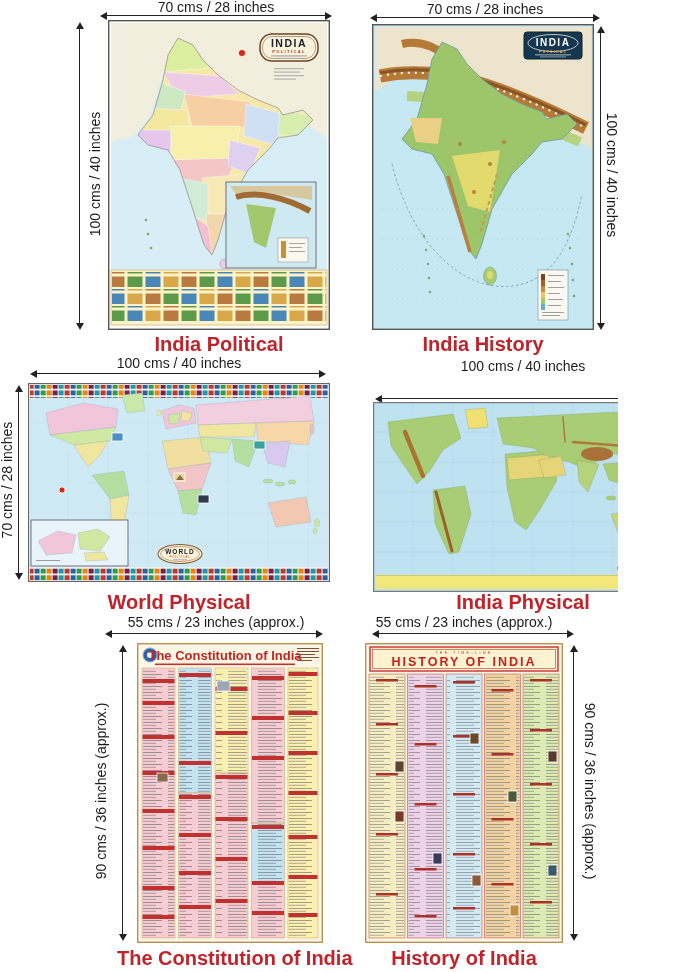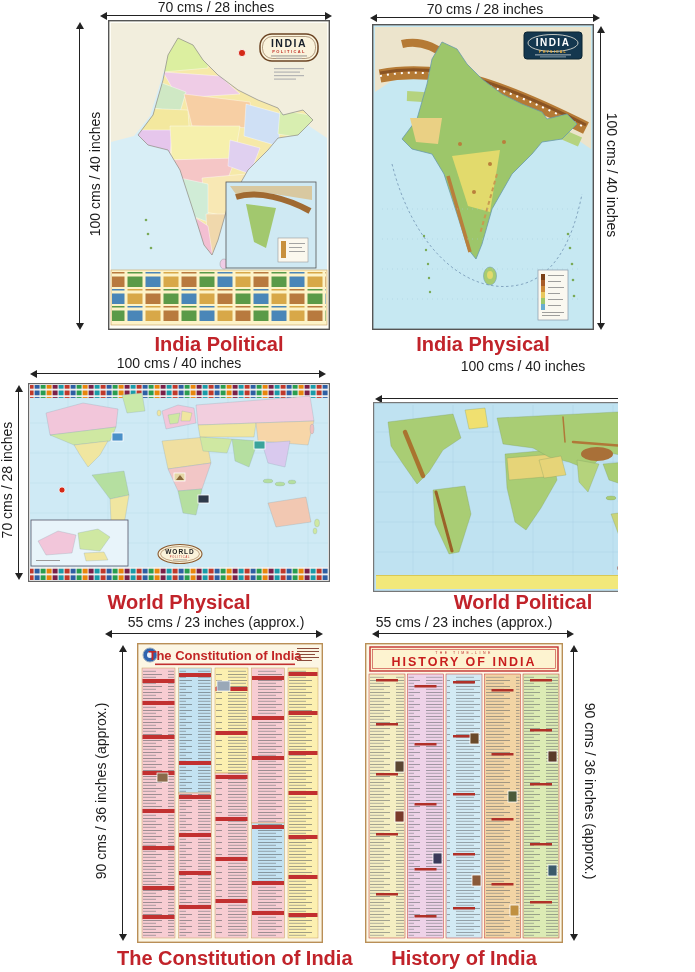--- a/index.html
+++ b/index.html
@@ -201,21 +201,21 @@
             <rect x="176" y="257" width="13" height="0.8"></rect>
           <rect x="176" y="263" width="16" height="0.8"></rect>
             <rect x="176" y="269" width="12" height="0.8"></rect>
           <rect x="176" y="275" width="15" height="0.8"></rect>
             <rect x="176" y="281" width="13" height="0.8"></rect>
           <rect x="170" y="288" width="22" height="0.8"></rect>
             <rect x="170" y="291" width="18" height="0.8"></rect>
         </g>
       </g>
     </svg>
-    <div class="caption" style="left:372px;top:332px;width:222px">India Physical</div>
+    <div class="caption" style="left:372px;top:332px;width:222px">India History</div>
   </section>
 
   <section>
     <div class="dim" style="left:28px;top:356px;width:302px">100 cms / 40 inches</div>
     <div class="harrow" style="left:30px;top:369px;width:296px">
       <span class="ah a1"></span>
         <span class="ln"></span>
         <span class="ah a2"></span>
     </div>
     <div class="varrow" style="left:14px;top:385px;height:195px">
@@ -368,21 +368,21 @@
       <ellipse cx="224" cy="52" rx="16" ry="7" fill="#a97038"></ellipse>
       <rect x="3" y="173" width="294" height="1.5" fill="#d8c855"></rect>
       <rect x="3" y="174" width="294" height="13" fill="#f2e87a"></rect>
       <g>
         <ellipse cx="265" cy="166" rx="20" ry="9" fill="#fefcf2" stroke="#a03828" stroke-width="1.1"></ellipse>
         <ellipse cx="265" cy="166" rx="17.5" ry="7" fill="none" stroke="#a03828" stroke-width="0.5"></ellipse>
         <text x="265" y="165.5" text-anchor="middle" font-size="6" font-weight="bold" fill="#222" letter-spacing="1">WORLD</text>
         <text x="265" y="170" text-anchor="middle" font-size="2.5" fill="#c23030" letter-spacing="0.8">PHYSICAL</text>
       </g>
     </svg>
-    <div class="caption" style="left:373px;top:590px;width:300px">World Political</div>
+    <div class="caption" style="left:373px;top:590px;width:300px">India Physical</div>
   </section>
 
   <section>
     <div class="dim" style="left:107px;top:615px;width:218px">55 cms / 23 inches (approx.)</div>
     <div class="harrow" style="left:105px;top:629px;width:218px">
       <span class="ah a1"></span>
         <span class="ln"></span>
         <span class="ah a2"></span>
     </div>
     <div class="varrow" style="left:118px;top:645px;height:296px">

